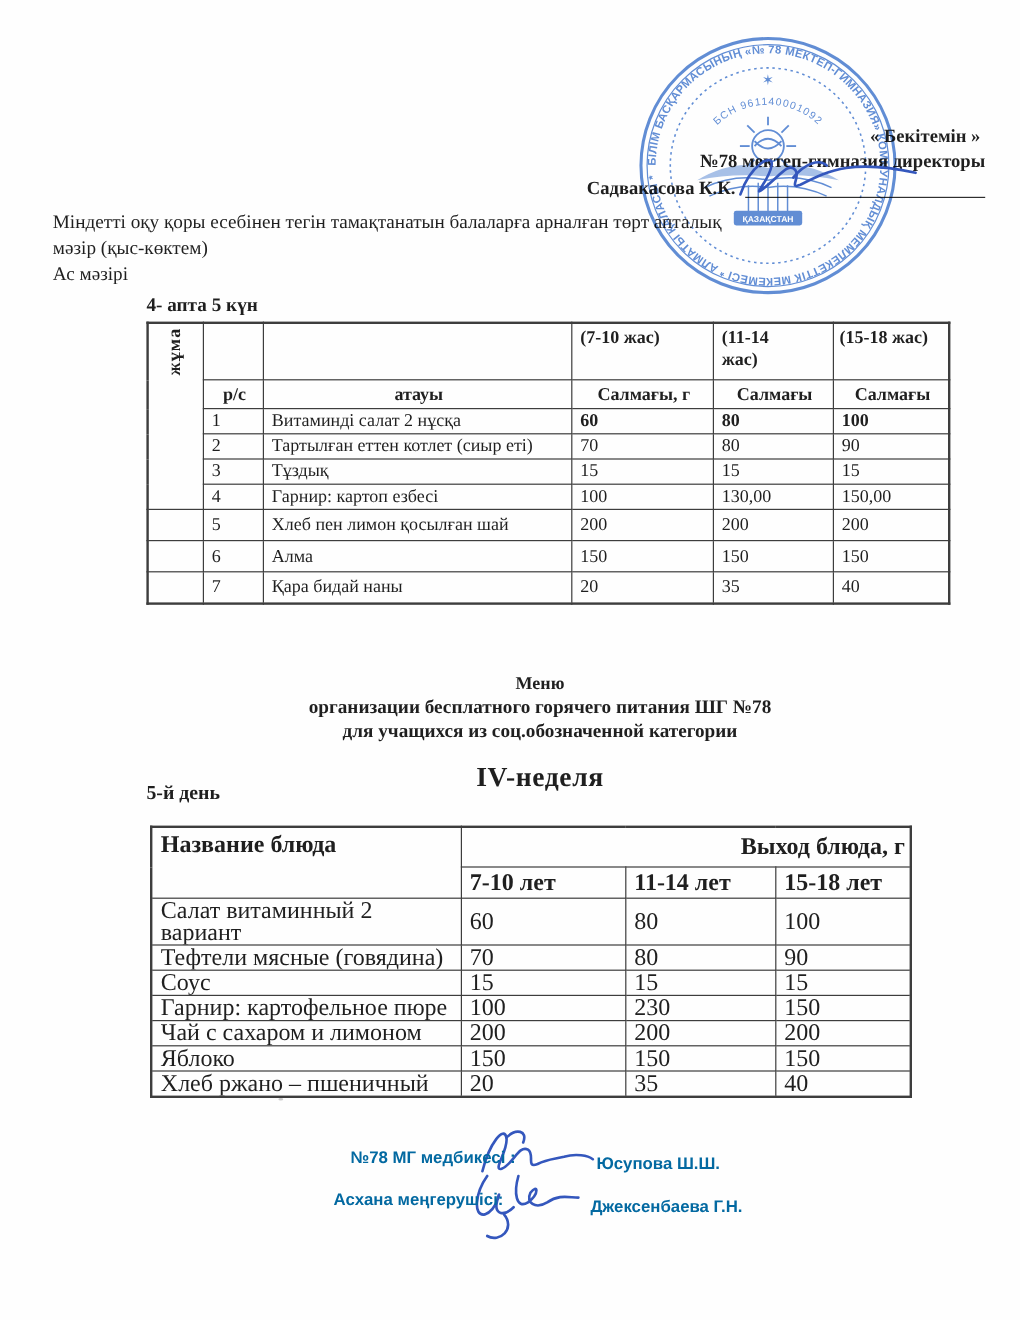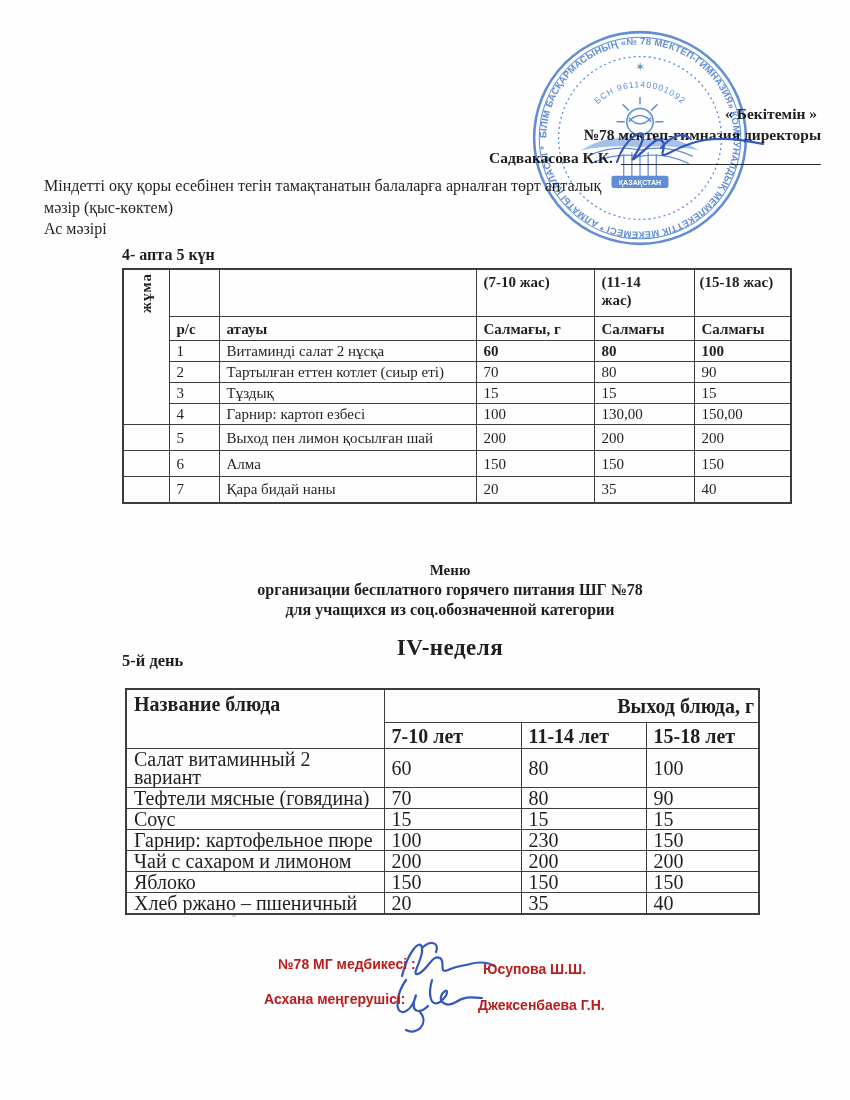--- a/index.html
+++ b/index.html
@@ -29,21 +29,21 @@
   
   table.menu { border-collapse:collapse; table-layout:fixed; }
   table.menu td, table.menu th { border:1px solid #3d3d3d; font-size:15px;
      padding:1px 4px 1px 7px; vertical-align:middle; line-height:18px;
      overflow:hidden; text-align:left; font-weight:normal; }
   table.menu { border:2px solid #3d3d3d; }
   #table1 { position:absolute; top:268px; left:122px; width:668px; }
   #table1 tr.h1 td { height:42px; vertical-align:top; font-weight:bold; padding-top:3px; }
   #table1 tr.h1 td.a2 { padding-right:24px; }
   #table1 tr.h1 td.a3 { white-space:nowrap; padding-left:5px; padding-right:2px; }
-  #table1 tr.h2 td { height:21px; font-weight:bold; }
+  #table1 tr.h2 td { height:21px; font-weight:bold;text-align:center; }
   #table1 td.t1-day { vertical-align:bottom; text-align:center; padding:0 0 3px 0; }
   .vtext { writing-mode:vertical-rl; transform:rotate(180deg); margin:0 auto;
            font-weight:bold; font-size:15px; letter-spacing:1px; }
   #t1body tr { height:21px; }
   #t1body tr:nth-last-child(3) { height:26px; }
   #t1body tr:nth-last-child(-n+2) { height:26px; }
   #t1body tr:nth-last-child(7) td.val { font-weight:bold; }
   #table2 { position:absolute; top:688px; left:125px; width:633px; }
   #table2 th { font-weight:bold; font-size:16px; }
   #table2 th.t2-name { vertical-align:top; padding-top:5px; height:30px; }
@@ -53,21 +53,21 @@
   #table2 td, #table2 th { font-size:20px; }
   
   .menu2 { position:absolute; top:561px; left:60px; width:780px; text-align:center; font-weight:bold; }
   .menu2 .m1 { font-size:15px; line-height:19px;text-align:center; }
   .menu2 .m2 { font-size:16px; line-height:20px; }
   .menu2 .m3 { font-size:16px; line-height:20px; }
   .menu2 .m4 { font-size:23px; line-height:28px; margin-top:14px; letter-spacing:.5px; }
   .day-label2 { position:absolute; top:651px; left:122px; font-weight:bold; font-size:16.5px; }
   
   .f-label, .f-name { position:absolute; font-family:"Liberation Sans","DejaVu Sans",sans-serif;
-                      font-weight:bold; font-size:14px; color:#b91c1c; z-index:7; }
+                      font-weight:bold; font-size:14px; color:#0369a1; z-index:7;margin-left:14px; }
   .f-label1 { top:956px; left:278px; }
   .f-name1  { top:961px; left:483px; }
   .f-label2 { top:991px; left:264px; }
   .f-name2  { top:997px; left:478px; }
   .speck { position:absolute; background:#9a9a9a; opacity:.5; border-radius:50%; }
 </style>
 </head>
 <body>
 
 <div class="page">
@@ -194,21 +194,21 @@
           <td class="num">4</td>
           <td class="name">Гарнир: картоп езбесі</td>
           <td class="val">100</td>
           <td class="val">130,00</td>
           <td class="val">150,00</td>
         </tr>
 
         <tr>
           <td class="t1-day-empty"></td>
           <td class="num">5</td>
-          <td class="name">Выход пен лимон қосылған шай</td>
+          <td class="name">Хлеб пен лимон қосылған шай</td>
           <td class="val">200</td>
           <td class="val">200</td>
           <td class="val">200</td>
         </tr>
 
         <tr>
           <td class="t1-day-empty"></td>
           <td class="num">6</td>
           <td class="name">Алма</td>
           <td class="val">150</td>

